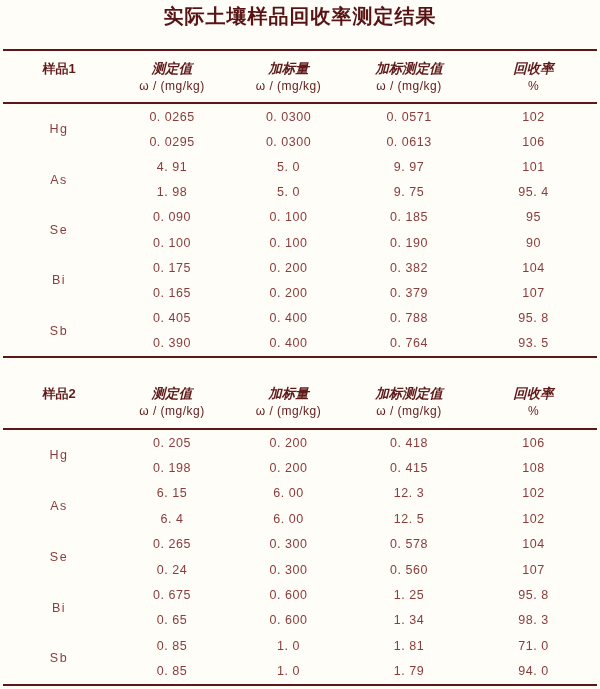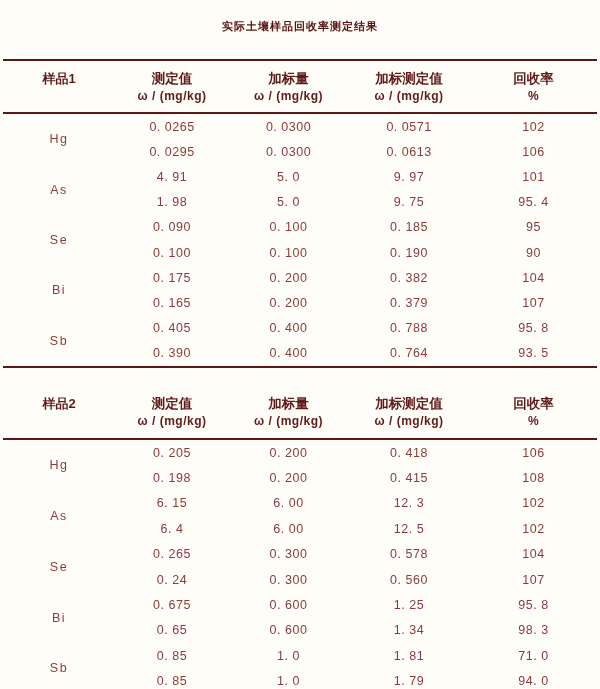--- a/index.html
+++ b/index.html
@@ -6,22 +6,22 @@
     margin: 0;
     padding: 0;
     width: 600px;
     height: 689px;
     background: #fffdf8;
     font-family: "Liberation Sans", "DejaVu Sans", sans-serif;
     overflow: hidden;
   }
   .page-title {
     text-align: center;
-    padding: 16px 0 7px;
-    font-size: 11px;
+    padding: 6px 0 7px;
+    font-size: 20px;
     font-weight: bold;
     color: #581414;
     letter-spacing: 1px;
     line-height: 20px;
   }
   table {
     width: 594px;
     margin: 16px auto;
     border-collapse: collapse;
     table-layout: fixed;
@@ -33,23 +33,23 @@
     color: #5f1a1a;
     font-size: 13.5px;
     padding: 8px 0 7px;
     vertical-align: top;
     text-align: center;
     border-bottom: 2px solid #5d1717;
   }
   #table2 th { padding: 10px 0 8px; }
   th.c1 { padding-top: 9px; font-size: 13px; }
   #table2 th.c1 { padding-top: 11px; }
-  .hl { line-height: 19px; }
+  .hl { line-height: 19px; font-style: italic; }
   .hu {
-    font-weight: bold;
+    font-weight: normal;
     font-size: 12px;
     line-height: 17px;
     letter-spacing: 0.5px;
   }
   td {
     text-align: center;
     vertical-align: middle;
     color: #8a3c3c;
     font-size: 12.5px;
     letter-spacing: 0.5px;

